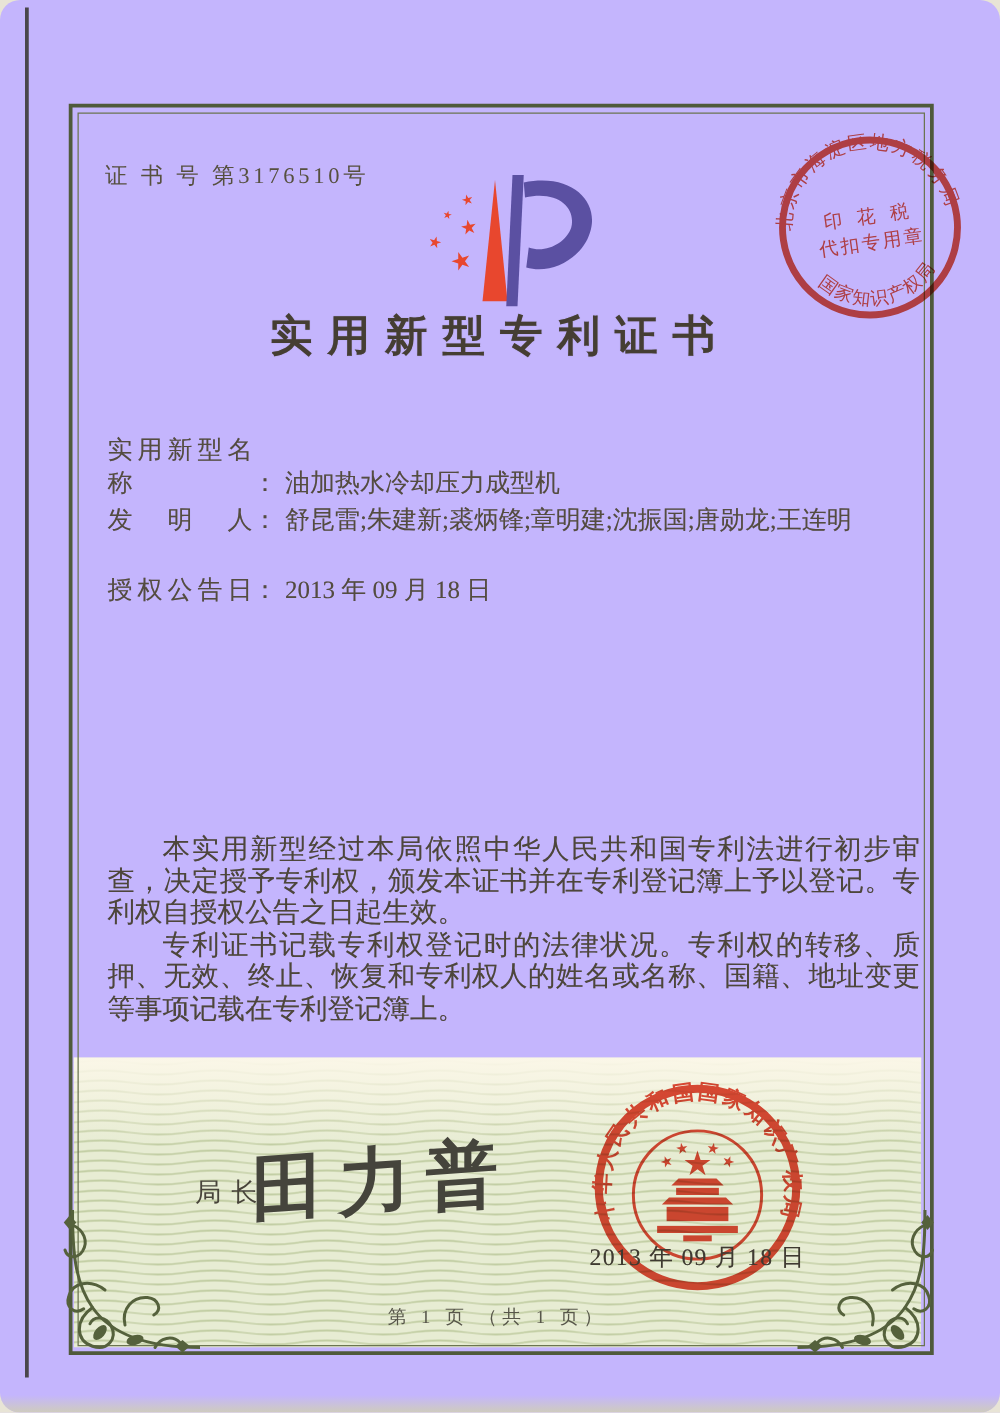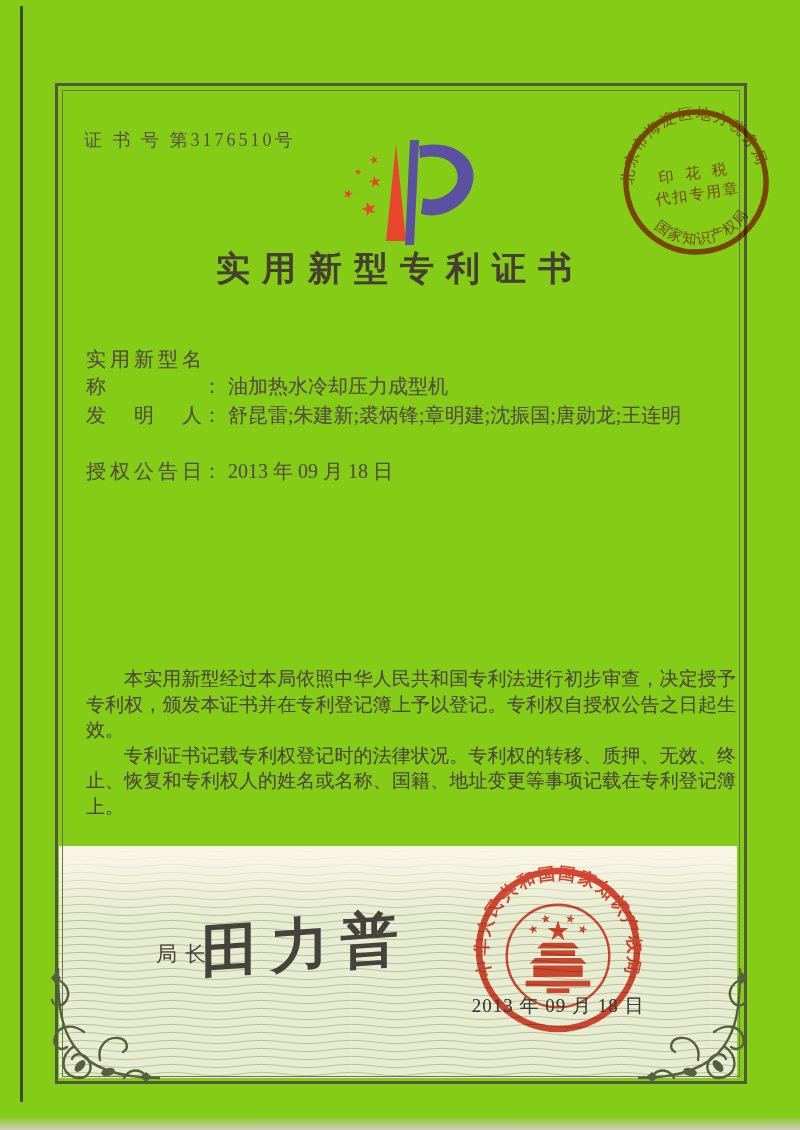--- a/index.html
+++ b/index.html
@@ -1,17 +1,17 @@
 <!DOCTYPE html>
 <html><head>
 <meta charset="utf-8">
 <style>
   html,body{margin:0;padding:0;background:#e8e4d6;}
-  .scan{position:relative;width:800px;height:1130px;background:#84cc16;overflow:hidden;
-        font-family:"Liberation Serif","DejaVu Serif",serif;color:#4e473d;}
+  .scan{position:relative;width:800px;height:1130px;background:#c4b5fd;overflow:hidden;
+        font-family:"Liberation Serif","DejaVu Serif",serif;color:#4e473d;border-radius:16px;}
   
   .edge-left{position:absolute;left:20px;top:6px;width:3px;height:1096px;background:#35332b;opacity:.85;}
   .edge-bottom{position:absolute;left:0;bottom:0;width:100%;height:14px;
         background:linear-gradient(rgba(200,196,180,0),#cfccbd);}
   
   .frame{position:absolute;left:55px;top:83px;width:686px;height:995px;border:3px solid #4f5a3b;}
   .frame-inner{position:absolute;inset:4px;border:1px solid #6b7451;}
   
   .guilloche-wrap{position:absolute;left:59px;top:846px;width:678px;height:232px;}
   .guilloche-fade{position:absolute;left:59px;top:846px;width:678px;height:70px;
@@ -22,21 +22,21 @@
   .stamp-tax{position:absolute;left:616px;top:102px;mix-blend-mode:multiply;opacity:.93;
         transform:rotate(-8deg);}
   .title{position:absolute;left:0;top:246px;width:800px;text-align:center;font-size:34px;
         font-weight:600;letter-spacing:12px;color:#453e33;text-shadow:0 0 .6px rgba(70,62,51,.5);}
   
   .fields{position:absolute;left:86px;top:346px;width:652px;}
   .frow{height:56px;font-size:20px;color:#544c40;text-shadow:0 0 .5px rgba(84,76,64,.35);}
   .flabel{display:inline-block;width:116px;text-align:justify;text-align-last:justify;vertical-align:baseline;}
   .fcolon{margin-right:6px;}
   
-  .body-text{position:absolute;left:86px;top:666px;width:650px;font-size:19px;line-height:25.5px;
+  .body-text{position:absolute;left:86px;top:666px;width:650px;font-size:22px;line-height:25.5px;
         text-align:justify;color:#4d463b;text-shadow:0 0 .5px rgba(77,70,59,.35);}
   .body-text p{margin:0;text-indent:2em;}
   
   .sig-title{position:absolute;left:156px;top:940px;font-size:21px;letter-spacing:8px;color:#48443a;}
   .sig-svg{position:absolute;left:198px;top:884px;}
   
   .seal{position:absolute;left:463px;top:855px;mix-blend-mode:multiply;opacity:.92;}
   .seal-date{position:absolute;left:458px;top:993px;width:200px;text-align:center;font-size:19px;
         letter-spacing:1px;color:#3f3a31;text-shadow:0 0 .5px rgba(63,58,49,.4);}
   
@@ -182,14 +182,15 @@
       <path d="M-22,-8 L22,-8 L16,-14 L-16,-14 Z"></path>
       <rect x="-18" y="-6" width="36" height="6"></rect>
       <path d="M-30,8 L30,8 L24,2 L-24,2 Z"></path>
       <rect x="-26" y="10" width="52" height="12"></rect>
       <rect x="-34" y="26" width="68" height="6"></rect>
       <rect x="-12" y="34" width="24" height="5"></rect>
     </g>
   </svg>
   <div class="seal-date">2013 年 09 月 18 日</div>
 
+  <div class="footer">第 1 页 （共 1 页）</div>
 
 </div>
 
 </body></html>

